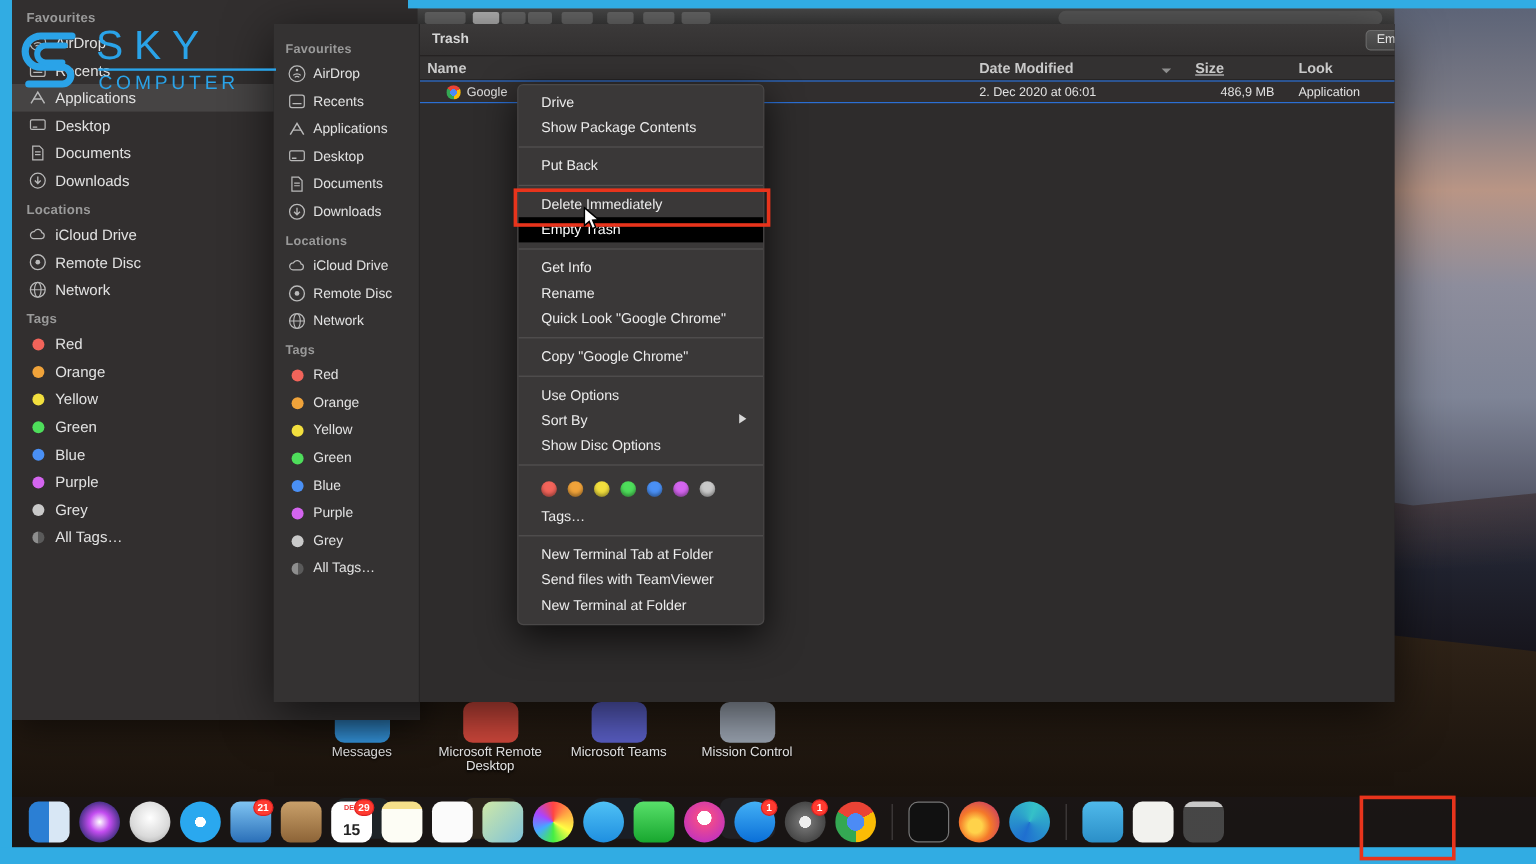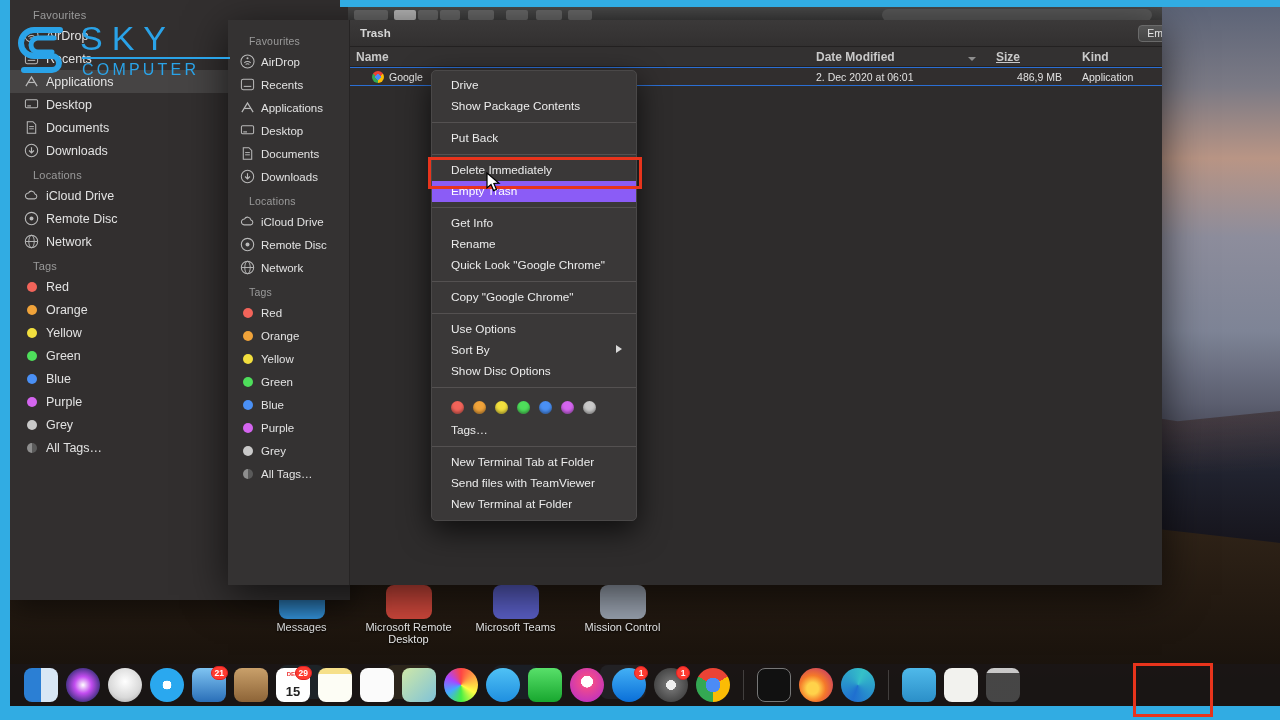--- a/index.html
+++ b/index.html
@@ -134,22 +134,22 @@
       conic-gradient(from -60deg, #ea4335 0deg 120deg, #fbbc05 120deg 240deg, #34a853 240deg 360deg);
     flex: 0 0 12px;
   }
   .f-name { display: flex; align-items: center; width: 460px; padding-left: 0 !important; }
   .f-date { width: 180px; }
   .f-size { width: 86px; text-align: right; padding-right: 14px; }
   .f-kind { width: 120px; }
 
   
   .sb-section {
-    font-size: 10.5px; color: #9a9a9a; font-weight: normal;
-    padding: 7px 0 3px 10px; letter-spacing: .2px; margin-left: 11px;
+    font-size: 10.5px; color: #9a9a9a; font-weight: bold;
+    padding: 7px 0 3px 10px; letter-spacing: .2px;
   }
   .sb-item {
     display: flex; align-items: center; gap: 6px;
     padding: 2px 0 2px 12px; font-size: 11.5px; color: #e2e2e2;
     height: 23px;
   }
   .sb-item.sel { background: rgba(255,255,255,.10); }
   .sb-ico { width: 15px; height: 15px; flex: 0 0 15px; display:flex; align-items:center; justify-content:center; }
   .sb-ico svg { display: block; }
   .dot { width: 10px; height: 10px; border-radius: 50%; display:block; }
@@ -161,21 +161,21 @@
     position: absolute; left: 431px; top: 70px; width: 206px;
     background: #3a3838; z-index: 120;
     border: 1px solid #4a4848; border-radius: 5px;
     box-shadow: 0 10px 30px rgba(0,0,0,.7);
     padding: 4px 0 5px; overflow: hidden;
   }
   .ctx-item {
     font-size: 11.8px; color: #ececec; padding: 2px 12px 3px 19px;
     line-height: 16px; position: relative; white-space: nowrap;
   }
-  .ctx-item.hl { background: #8b5cf6; color: #fff; }
+  .ctx-item.hl { background: #000000; color: #fff; }
   .ctx-sep { height: 1px; background: #545151; margin: 5px 0; }
   .ctx-arrow {
     position: absolute; right: 14px; top: 5px;
     width: 0; height: 0; border-top: 4px solid transparent;
     border-bottom: 4px solid transparent; border-left: 6px solid #d8d8d8;
   }
   .ctx-tagrow { display: flex; gap: 9px; padding: 8px 12px 6px 19px; }
   .ctx-tagrow .dot { width: 13px; height: 13px; box-shadow: inset 0 -2px 3px rgba(0,0,0,.35); }
 
   
@@ -579,21 +579,21 @@
         <div class="empty-btn">Empty</div>
       </div>
 
       <div class="col-head">
         <div class="c-name">Name</div>
         <div class="c-date">
           <span>Date Modified</span>
           <span class="sort-caret"></span>
         </div>
         <div class="c-size">Size</div>
-        <div class="c-kind">Kind</div>
+        <div class="c-kind">Look</div>
       </div>
 
       <div class="file-rows">
         <div class="file-row">
           <div class="f-name">
             <span class="chrome-dot"></span>
             <span>Google</span>
           </div>
           <div class="f-date">2. Dec 2020 at 06:01</div>
           <div class="f-size">486,9 MB</div>

